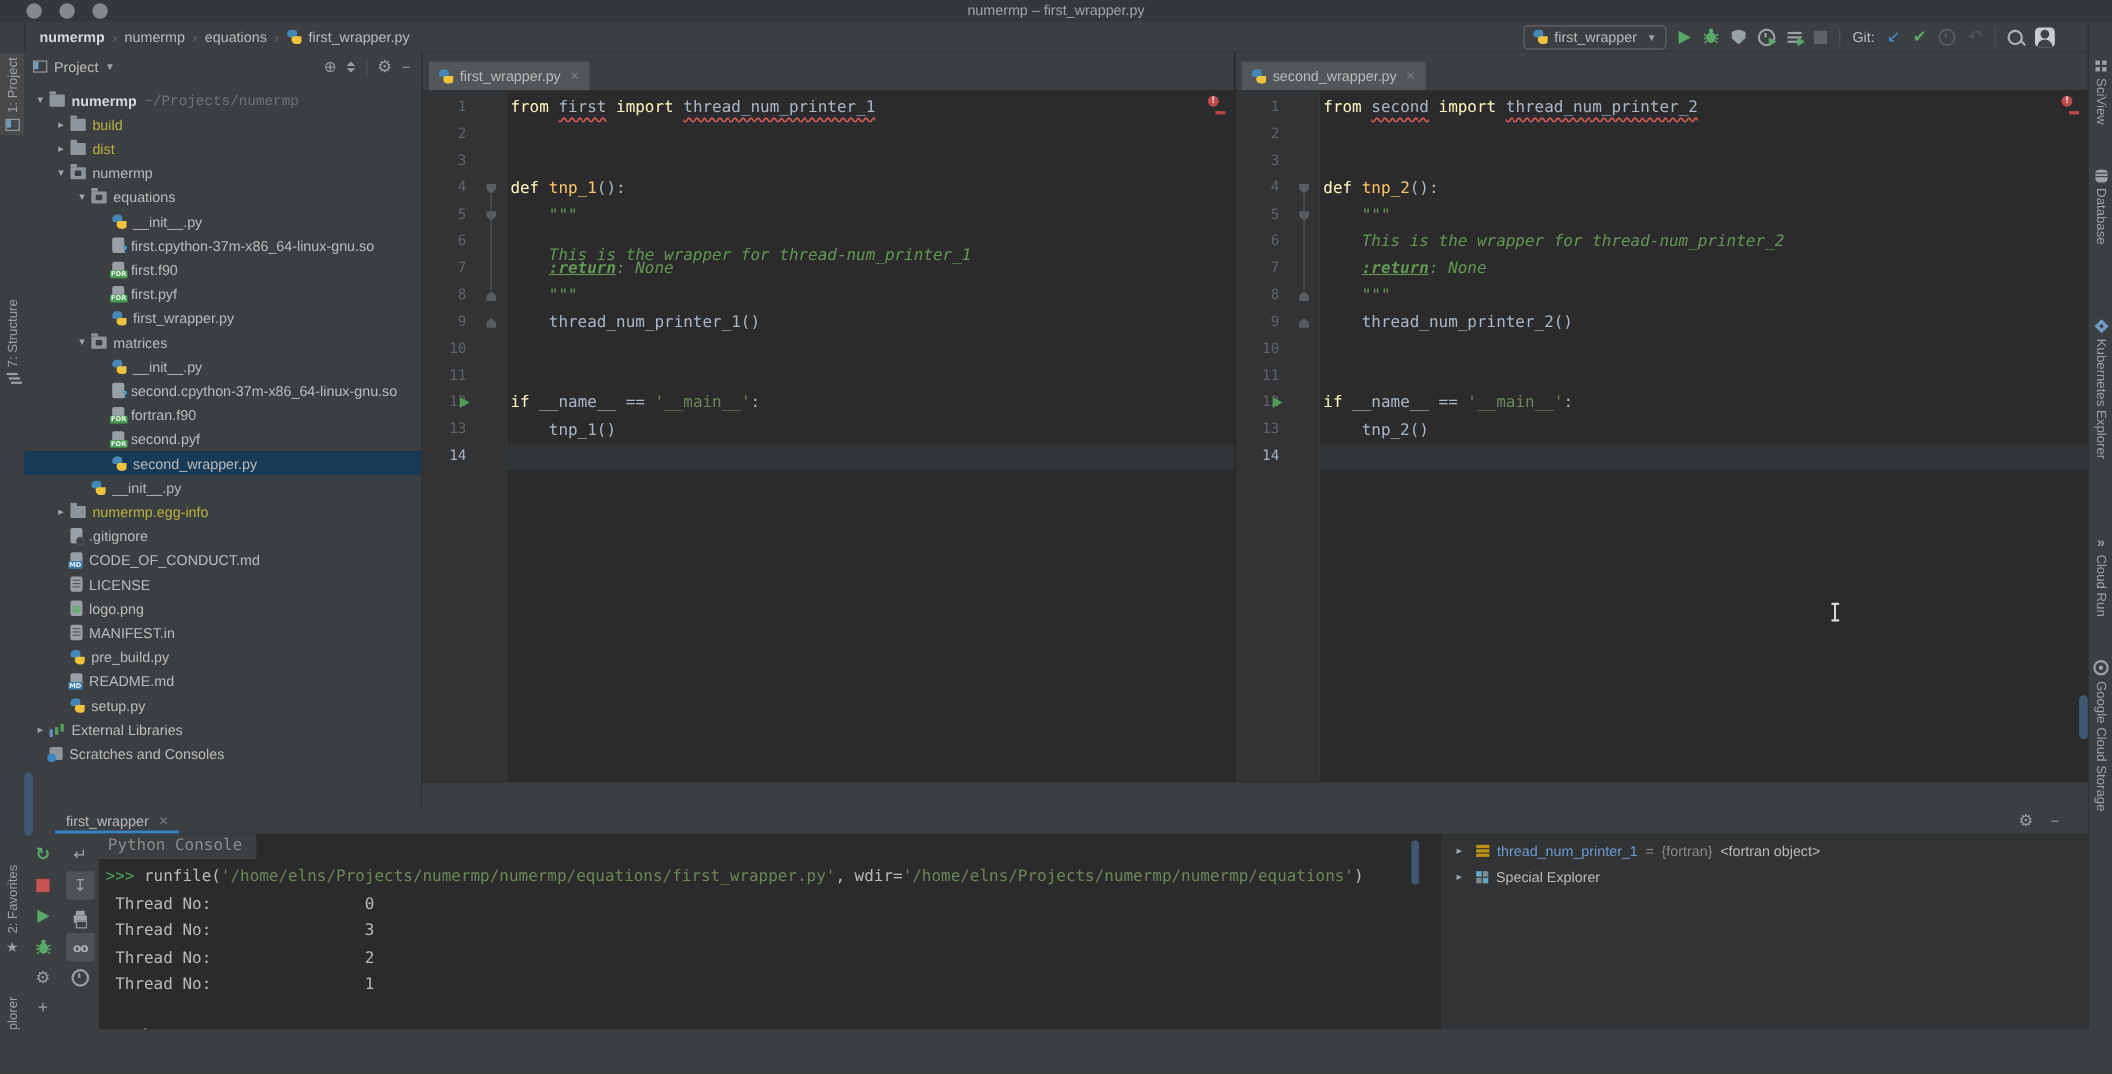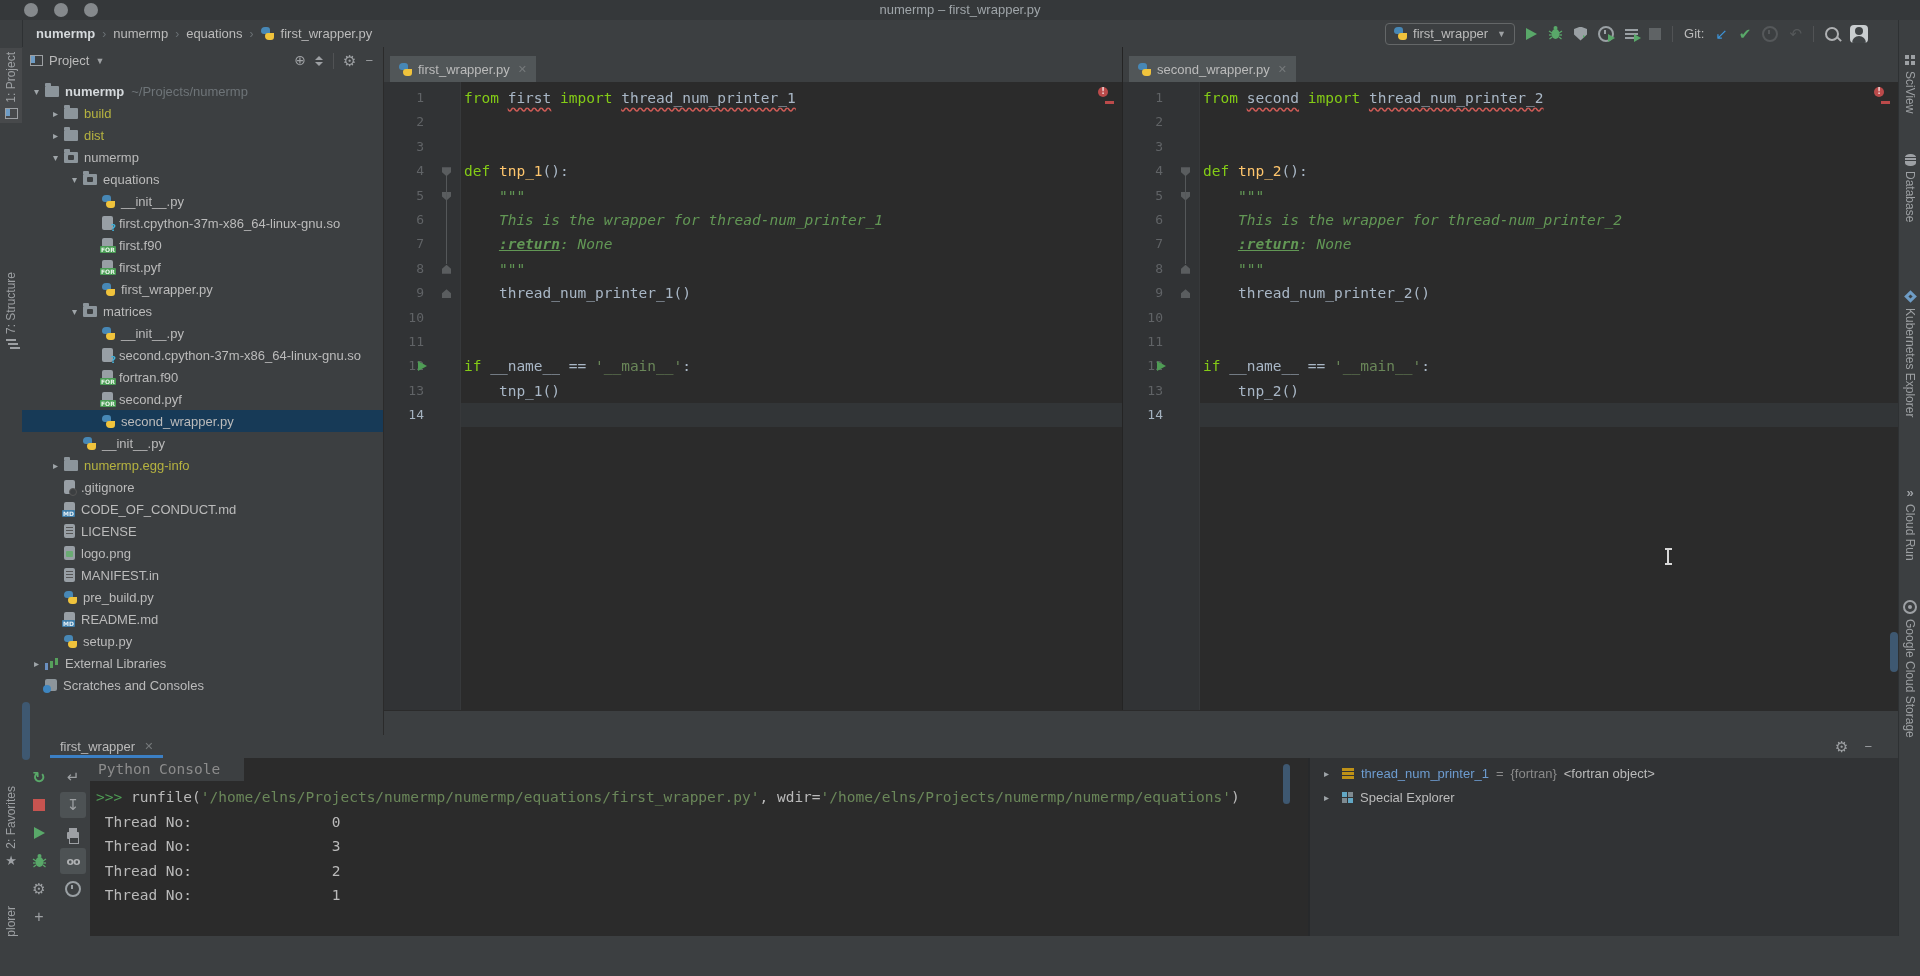--- a/index.html
+++ b/index.html
@@ -76,21 +76,21 @@
   .ic-collapse{width:9px;height:12px;display:flex;flex-direction:column;align-items:center;justify-content:center;gap:2px;}
   .ic-collapse::before{content:"";border-bottom:4px solid #9DA0A3;border-left:4px solid transparent;border-right:4px solid transparent;}
   .ic-collapse::after{content:"";border-top:4px solid #9DA0A3;border-left:4px solid transparent;border-right:4px solid transparent;}
   #tree{margin-top:6px;}
   .tree-row{height:22px;display:flex;align-items:center;white-space:nowrap;}
   .tree-row.sel{background:#173A57;}
   .tr-arrow{width:17px;text-align:center;color:#9FA5A9;font-size:10px;flex:none;}
   .tr-label{margin-left:6px;color:#BBBBBB;}
   .tr-label.bold{font-weight:bold;color:#D5D9DC;}
   .tr-label.excluded{color:#B6B340;}
-  .tr-extra{margin-left:7px;color:#6E7478;}
+  .tr-extra{margin-left:7px;color:#6E7478;font-family:Liberation Mono, monospace;}
   .ic-folder{width:14px;height:11px;background:#8C959B;border-radius:1px;flex:none;}
   .ic-folder::before{content:"";position:absolute;top:-3px;left:0;width:6px;height:3px;background:#8C959B;border-radius:1px 1px 0 0;}
   .ic-pkg::after{content:"";position:absolute;left:4px;top:3px;width:6px;height:5px;background:#3C3F41;border-radius:1px;}
   .icfile{width:11px;height:14px;background:#989FA5;border-radius:2px;flex:none;}
   .ic-for::after{content:"FOR";position:absolute;left:-2px;bottom:-1px;background:#499C54;color:#EAF6EA;font:bold 6px/7px "DejaVu Sans",sans-serif;padding:0 1px;border-radius:1px;}
   .ic-md::after{content:"MD";position:absolute;left:-2px;bottom:-1px;background:#3E7CA8;color:#E8F2F8;font:bold 6px/7px "DejaVu Sans",sans-serif;padding:0 1px;border-radius:1px;}
   .ic-so::after{content:"?";position:absolute;right:-3px;bottom:-3px;color:#40B6E0;font:bold 9px/9px "DejaVu Sans",sans-serif;}
   .ic-txt::after{content:"";position:absolute;left:2px;top:3px;width:7px;height:1px;background:#555;box-shadow:0 3px 0 #555,0 6px 0 #555;}
   .ic-img::after{content:"";position:absolute;left:2px;top:5px;width:7px;height:6px;background:#6AAB73;border-radius:1px;}
   .ic-git::after{content:"";position:absolute;right:-2px;bottom:-2px;width:6px;height:6px;border:1px solid #555;border-radius:50%;background:#3C3F41;}
@@ -112,21 +112,21 @@
   .lnum.caret-ln{color:#A4B2BF;}
   .code-line{position:absolute;left:80px;right:24px;height:24px;line-height:24px;white-space:pre;}
   .caret-row{position:absolute;left:0;right:0;height:24px;background:#323537;}
   .gut-run{position:absolute;left:34px;width:0;height:0;border-left:9px solid #4F9C55;border-top:5px solid transparent;border-bottom:5px solid transparent;}
   .fold{position:absolute;left:58px;width:9px;height:9px;background:#5A5D5F;}
   .fold.down{clip-path:polygon(0 0,100% 0,100% 55%,50% 100%,0 55%);}
   .fold.up{clip-path:polygon(50% 0,100% 45%,100% 100%,0 100%,0 45%);}
   .fold-line{position:absolute;left:62px;width:1px;background:#55585A;}
   .err-badge{position:absolute;width:10px;height:10px;border-radius:50%;background:#BB4A4A;color:#F2DCDC;font:bold 8px/10px "DejaVu Sans",sans-serif;text-align:center;}
   .err-dash{position:absolute;width:9px;height:3px;background:#BB4A4A;}
-  .tk-kw{color:#84cc16;text-align:center;} .tk-fn{color:#FFC66D;} .tk-str{color:#6A8759;} .tk-pl{color:#A9B7C6;}
+  .tk-kw{color:#fef9c3;text-align:center;} .tk-fn{color:#FFC66D;} .tk-str{color:#6A8759;} .tk-pl{color:#A9B7C6;}
   .tk-doc{color:#629755;font-style:italic;}
   .tk-doctag{color:#629755;font-style:italic;font-weight:bold;text-decoration:underline;}
   .tk-err{color:#A9B7C6;text-decoration:underline wavy #CF5B56;text-underline-offset:4px;text-decoration-skip-ink:none;}
   #editor-bottom{left:384px;top:710px;width:1514px;height:25px;background:#3C3F41;border-top:1px solid #2B2B2B;}
 
   
   #console-tabrow{left:22px;top:735px;width:1876px;height:23px;background:#3C3F41;border-bottom:1px solid #323232;display:flex;align-items:center;}
   #console-tab{position:relative;height:23px;display:flex;align-items:center;gap:7px;padding:0 10px;margin-left:28px;color:#BBBBBB;}
   #console-tab .underline{position:absolute;left:0;right:0;bottom:0;height:3px;background:#3B7FC4;}
   #console-tabrow-right{margin-left:auto;display:flex;align-items:center;gap:16px;padding-right:26px;}
@@ -138,21 +138,21 @@
   .ic-rerun{font-size:16px;color:#59A869;font-weight:bold;}
   .ic-gear{font-size:15px;color:#9DA0A3;}
   .ic-add{font-size:16px;color:#9DA0A3;}
   .ic-wrap{font-size:15px;color:#9DA0A3;}
   .ic-scrollend{font-size:15px;color:#9DA0A3;}
   .ic-print{width:12px;height:7px;background:#9DA0A4;border-radius:1px;margin-top:4px;}
   .ic-print::before{content:"";position:absolute;left:2px;top:-4px;width:8px;height:4px;background:#9DA0A4;}
   .ic-print::after{content:"";position:absolute;left:2px;top:5px;width:8px;height:5px;background:#3C3F41;border:1px solid #9DA0A4;}
   .ic-glasses{font:bold 11px/11px "DejaVu Sans",sans-serif;color:#AFB1B3;letter-spacing:-1px;}
   #console-output{position:absolute;left:68px;top:0;bottom:0;width:1218px;background:#2B2B2B;font-family:"DejaVu Sans Mono","Liberation Mono",monospace;font-size:14.5px;overflow:hidden;}
-  #console-header{display:inline-block;background:#3C3F41;color:#8C8C8C;padding:3px 24px 4px 8px;font-size:14.5px;}
+  #console-header{display:inline-block;background:#3C3F41;color:#8C8C8C;padding:3px 13px 4px 8px;font-size:14.5px;}
   .console-line{position:absolute;left:6px;right:0;height:24.5px;line-height:24.5px;white-space:pre;}
   .tk-prompt{color:#4F9C55;}
   .tk-con{color:#BABABA;}
   .console-caret{display:inline-block;width:2px;height:16px;background:#C8C8C8;vertical-align:-3px;}
   #console-divider{position:absolute;left:1286px;top:0;bottom:0;width:2px;background:#27292B;}
   #vars-panel{position:absolute;left:1288px;top:0;bottom:0;width:588px;background:#313335;}
   .var-row{height:24px;display:flex;align-items:center;padding-left:8px;gap:7px;white-space:nowrap;}
   .var-name{color:#6D9CD0;}
   .var-grey{color:#8A8A8A;} .var-val{color:#BBBBBB;}
   .ic-var{width:12px;height:11px;flex:none;}
@@ -453,21 +453,21 @@
           <span class="fold down" style="top: 109.6px;"></span>
           <span class="fold up" style="top: 182.8px;"></span>
           <span class="fold up" style="top: 207.2px;"></span>
           <span class="fold-line" style="top: 94.2px; height: 87.6px;"></span>
         </div>
         <div class="code-line" style="top: 4px;"><span class="tk-kw">from</span><span class="tk-pl"> </span><span class="tk-err">first</span><span class="tk-pl"> </span><span class="tk-kw">import</span><span class="tk-pl"> </span><span class="tk-err">thread_num_printer_1</span></div>
         <div class="code-line" style="top: 28.4px;"></div>
         <div class="code-line" style="top: 52.8px;"></div>
         <div class="code-line" style="top: 77.2px;"><span class="tk-kw">def</span><span class="tk-pl"> </span><span class="tk-fn">tnp_1</span><span class="tk-pl">():</span></div>
         <div class="code-line" style="top: 101.6px;"><span class="tk-doc">    """</span></div>
-        <div class="code-line" style="top: 126px;"><span class="tk-doc">    This is the wrapper for thread-num_printer_1</span></div>
+        <div class="code-line" style="top: 138px;"><span class="tk-doc">    This is the wrapper for thread-num_printer_1</span></div>
         <div class="code-line" style="top: 150.4px;"><span class="tk-doc">    </span><span class="tk-doctag">:return</span><span class="tk-doc">: None</span></div>
         <div class="code-line" style="top: 174.8px;"><span class="tk-doc">    """</span></div>
         <div class="code-line" style="top: 199.2px;"><span class="tk-pl">    thread_num_printer_1()</span></div>
         <div class="code-line" style="top: 223.6px;"></div>
         <div class="code-line" style="top: 248px;"></div>
         <div class="code-line" style="top: 272.4px;"><span class="tk-kw">if</span><span class="tk-pl"> __name__ == </span><span class="tk-str">'__main__'</span><span class="tk-pl">:</span></div>
         <div class="code-line" style="top: 296.8px;"><span class="tk-pl">    tnp_1()</span></div>
         <div class="code-line" style="top: 321.2px;"></div>
         <span class="err-badge" style="right: 14px; top: 5px;">!</span>
         <span class="err-dash" style="right: 8px; top: 19px;"></span>

